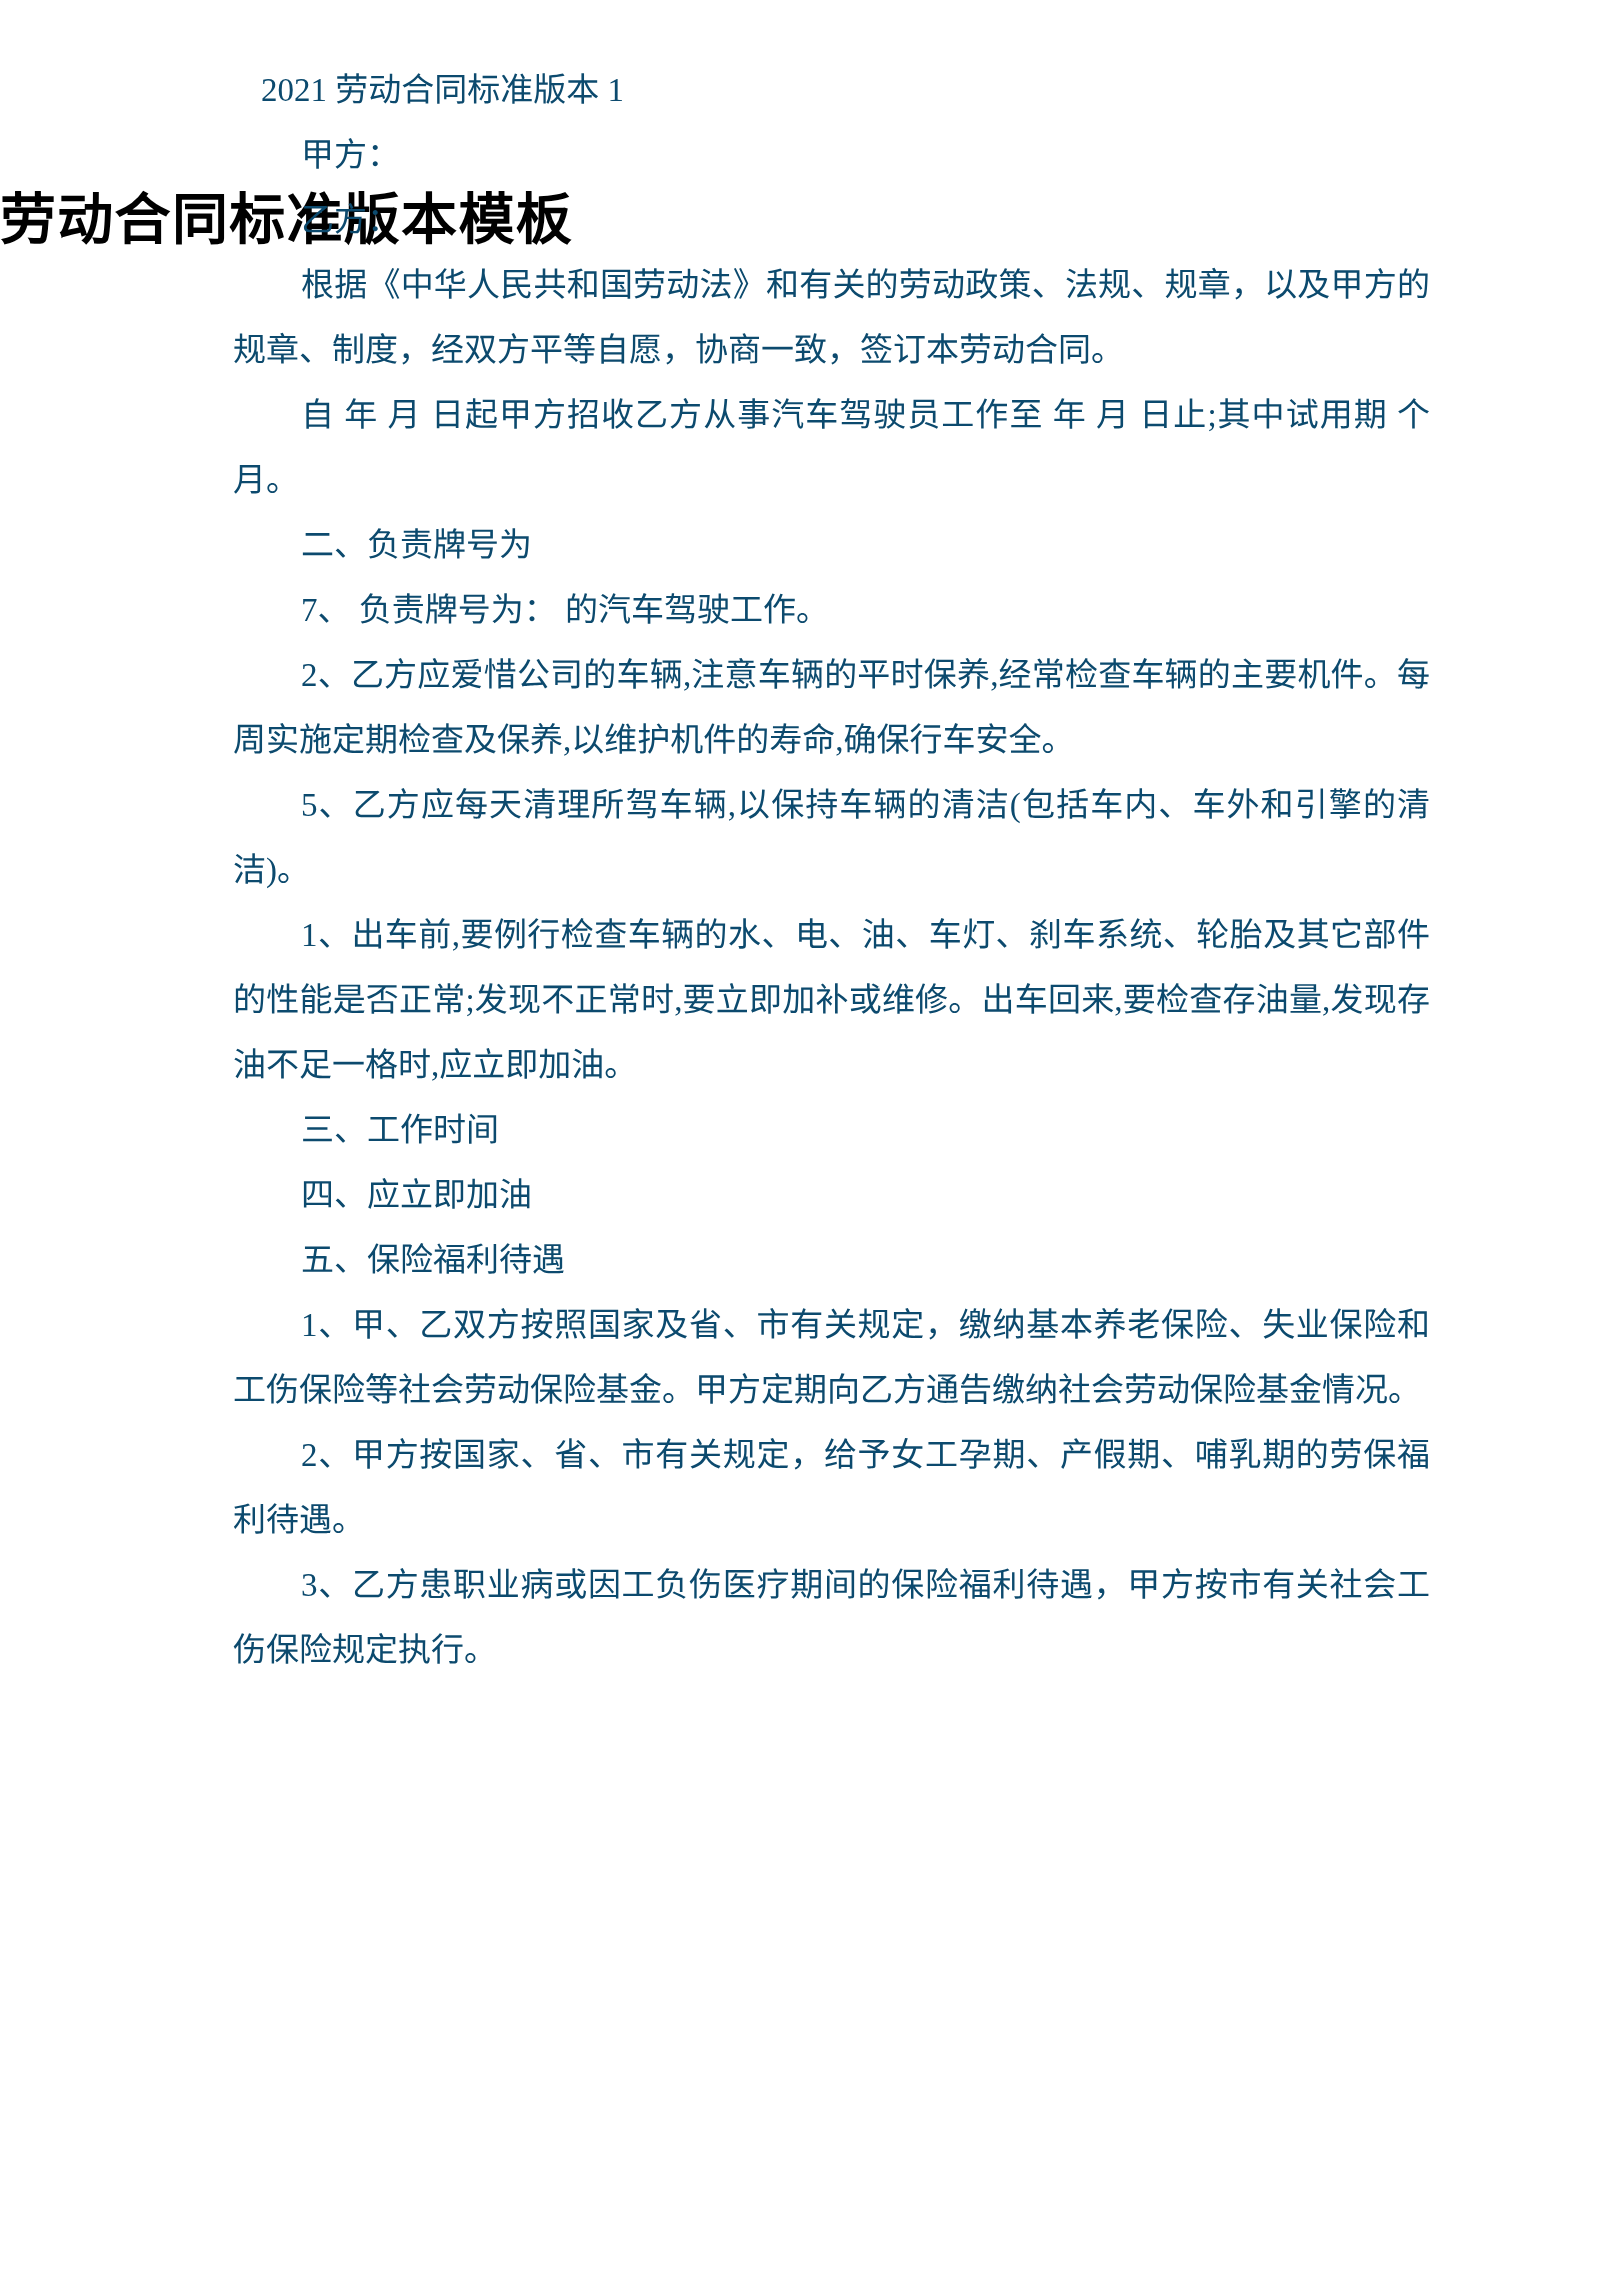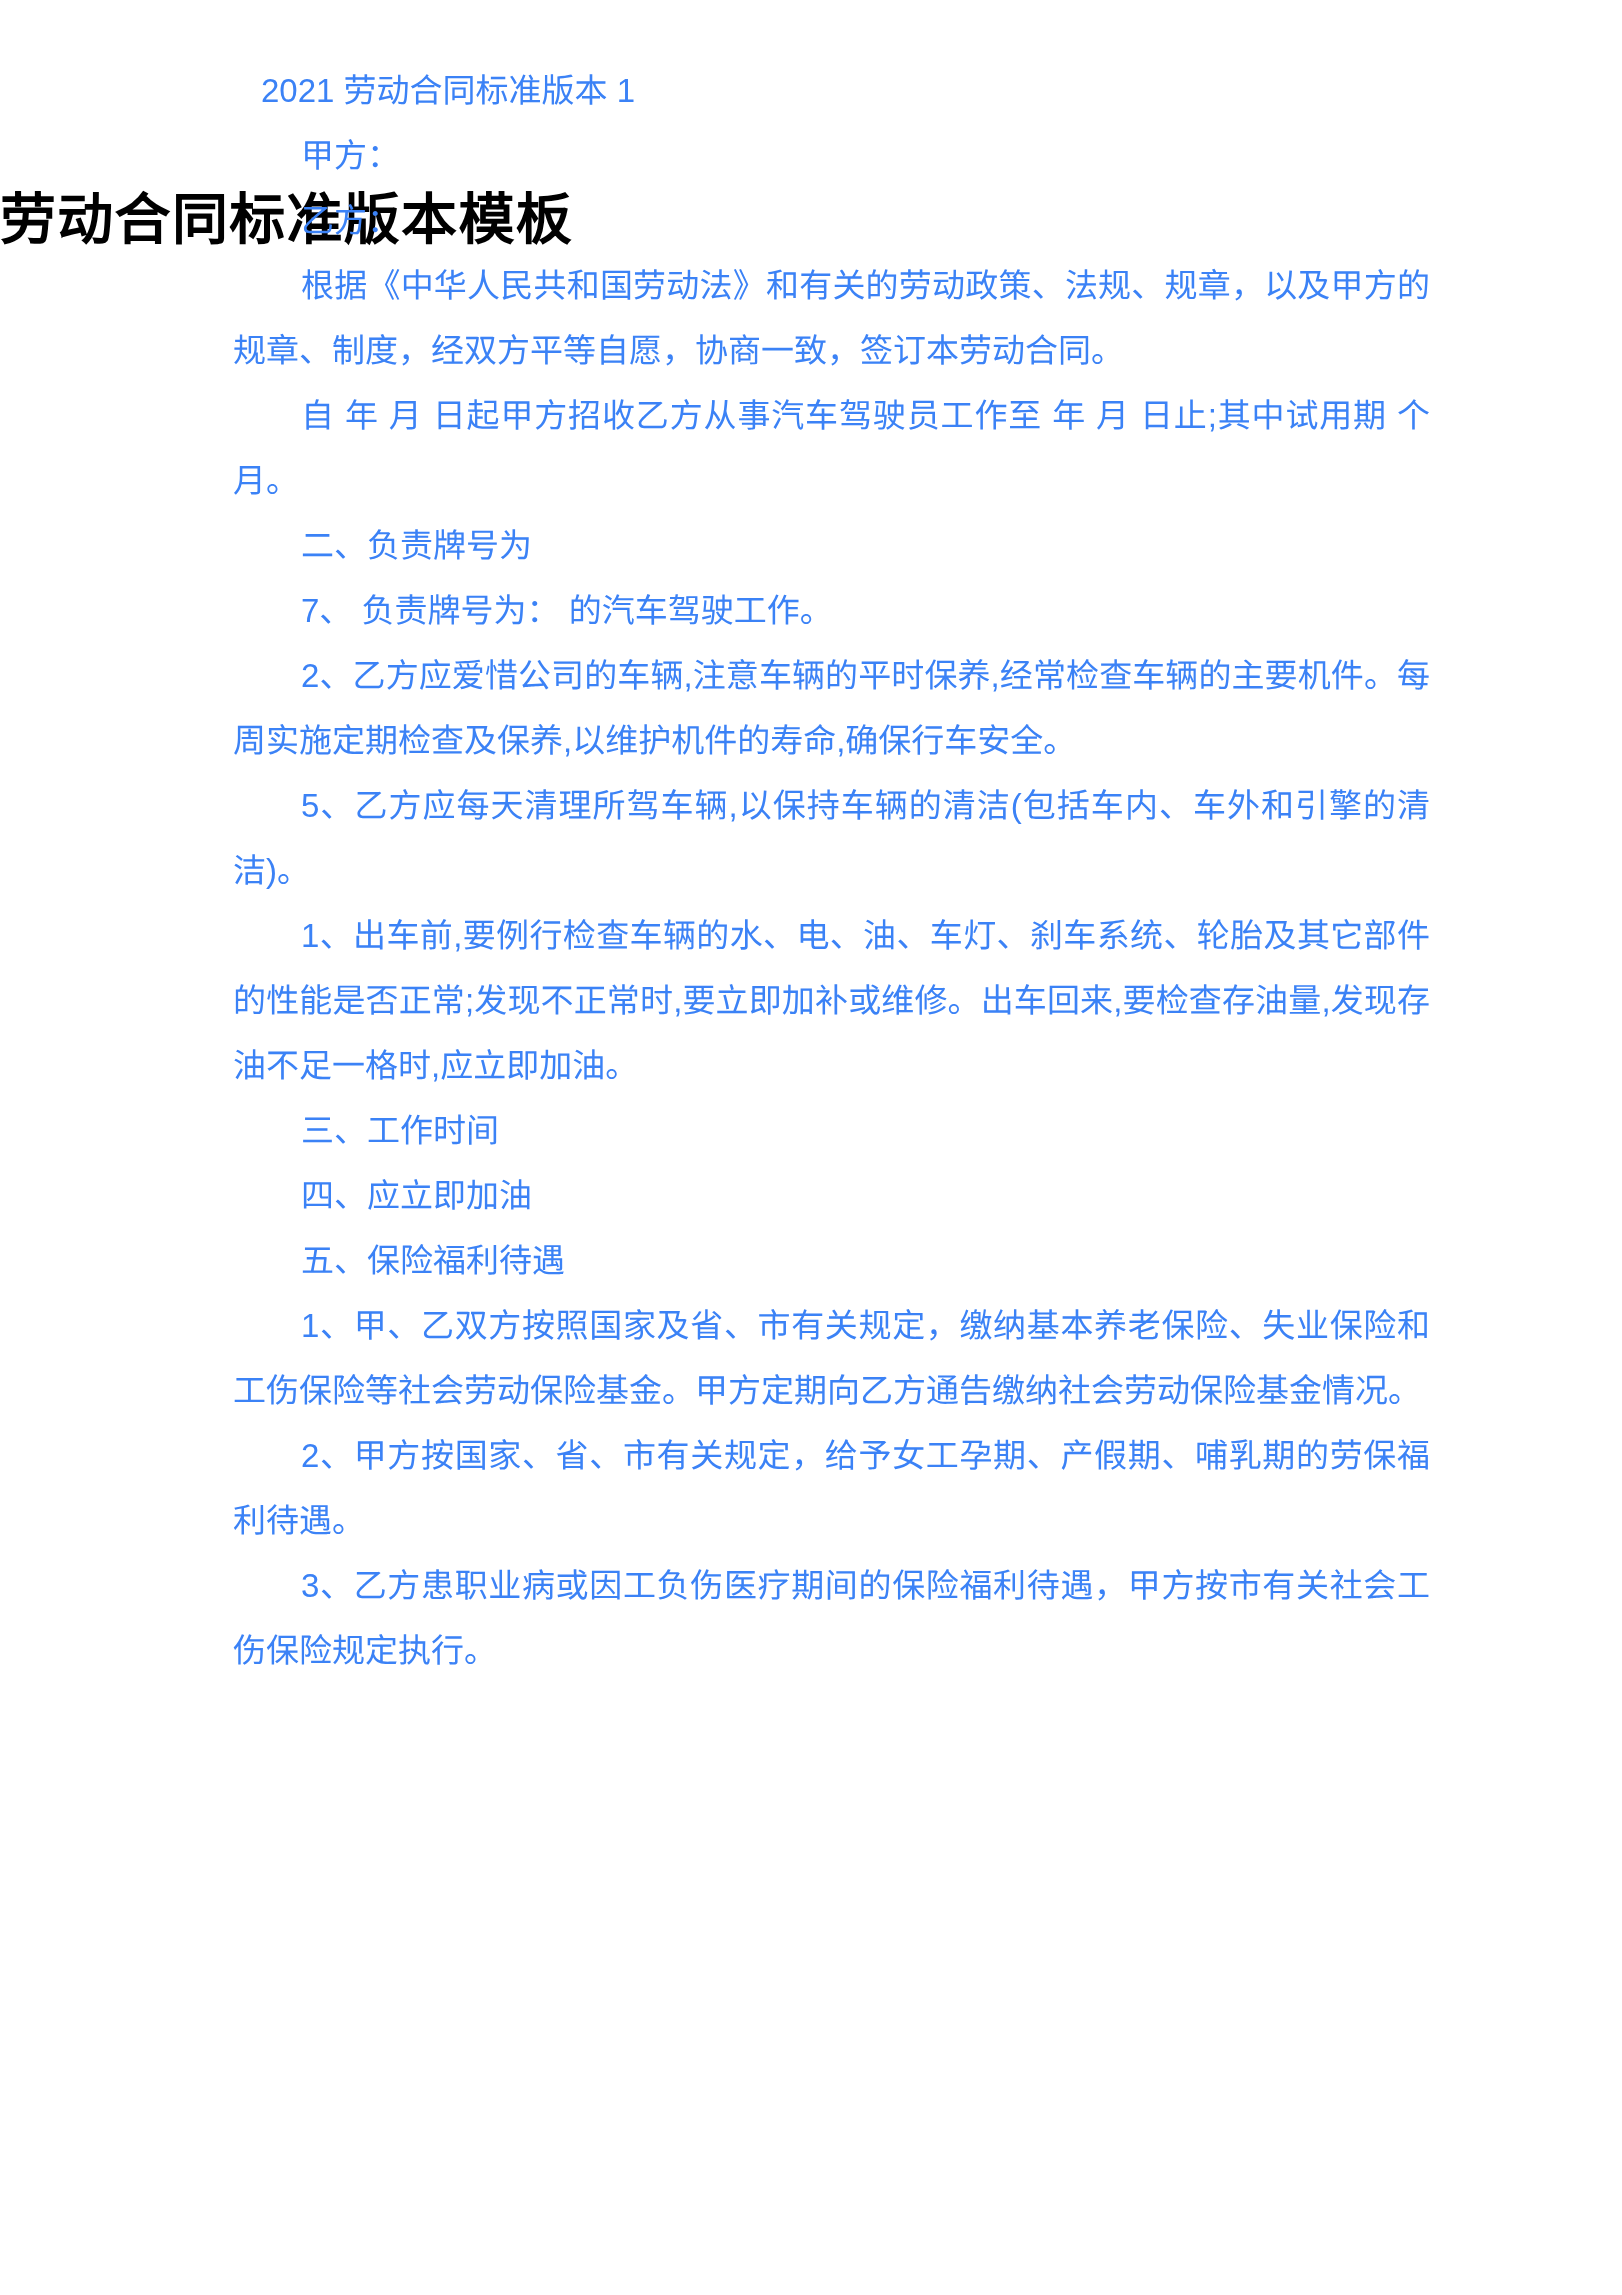--- a/index.html
+++ b/index.html
@@ -46,24 +46,24 @@
     margin-top: 58px;
   }
 
   p.para {
     margin: 0;
     padding: 0;
     font-size: 33px;
     line-height: 65px;
     text-align: justify;
     text-justify: inter-ideograph;
-    color: #3b82f6;
+    color: #0c4a6e;
     word-break: break-all;
     white-space: pre-wrap;
-    font-family: Liberation Sans, sans-serif;
+    font-family: Liberation Serif, serif;
   }
 
   p.para.indent {
     text-indent: 68px;
   }
 
   
   p.para + p.para {
     margin-top: 0px;
     margin-left: 40px;

